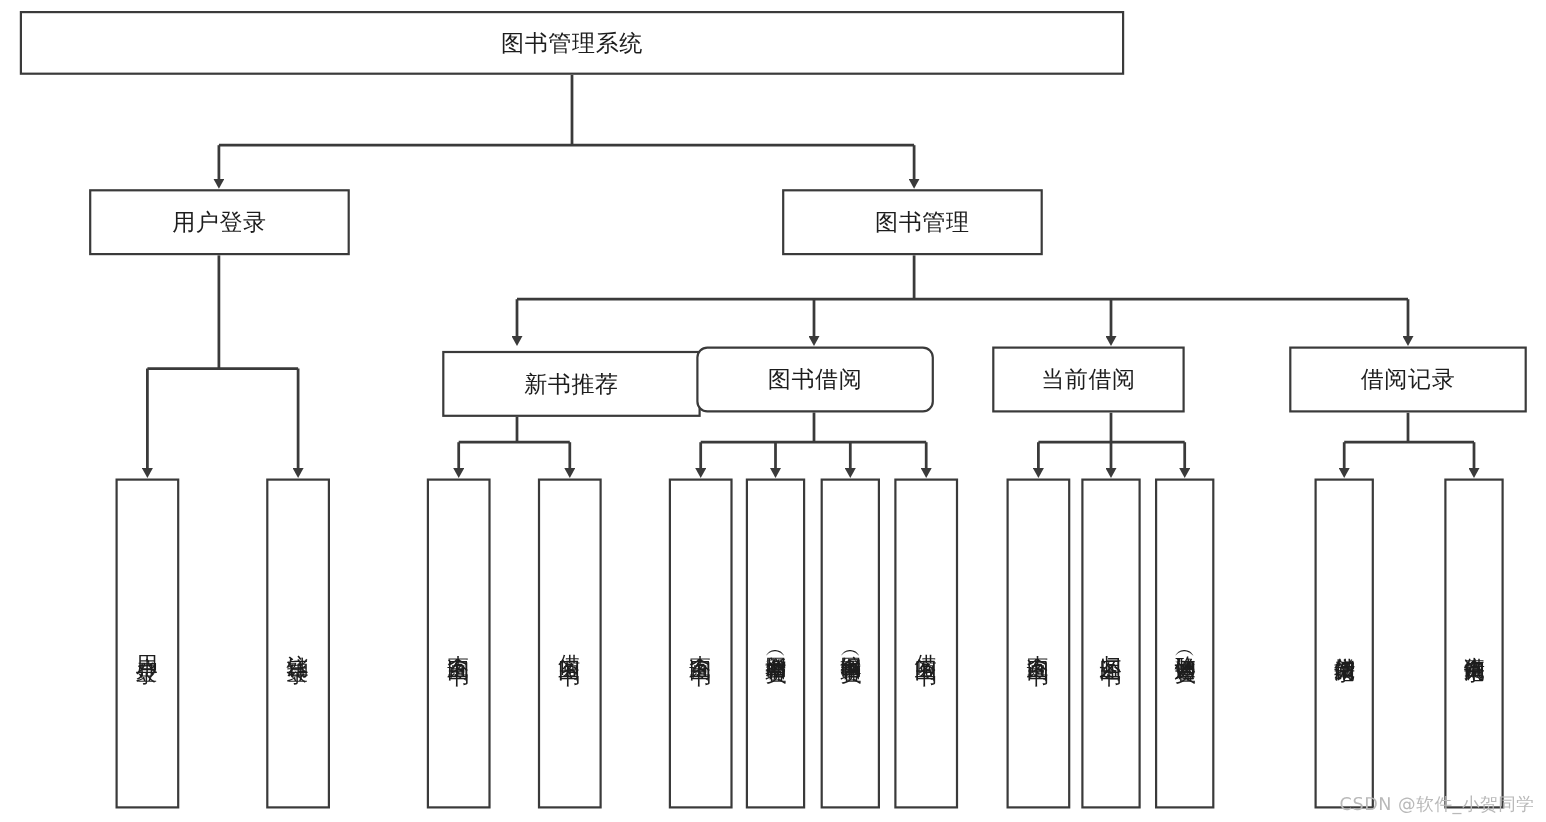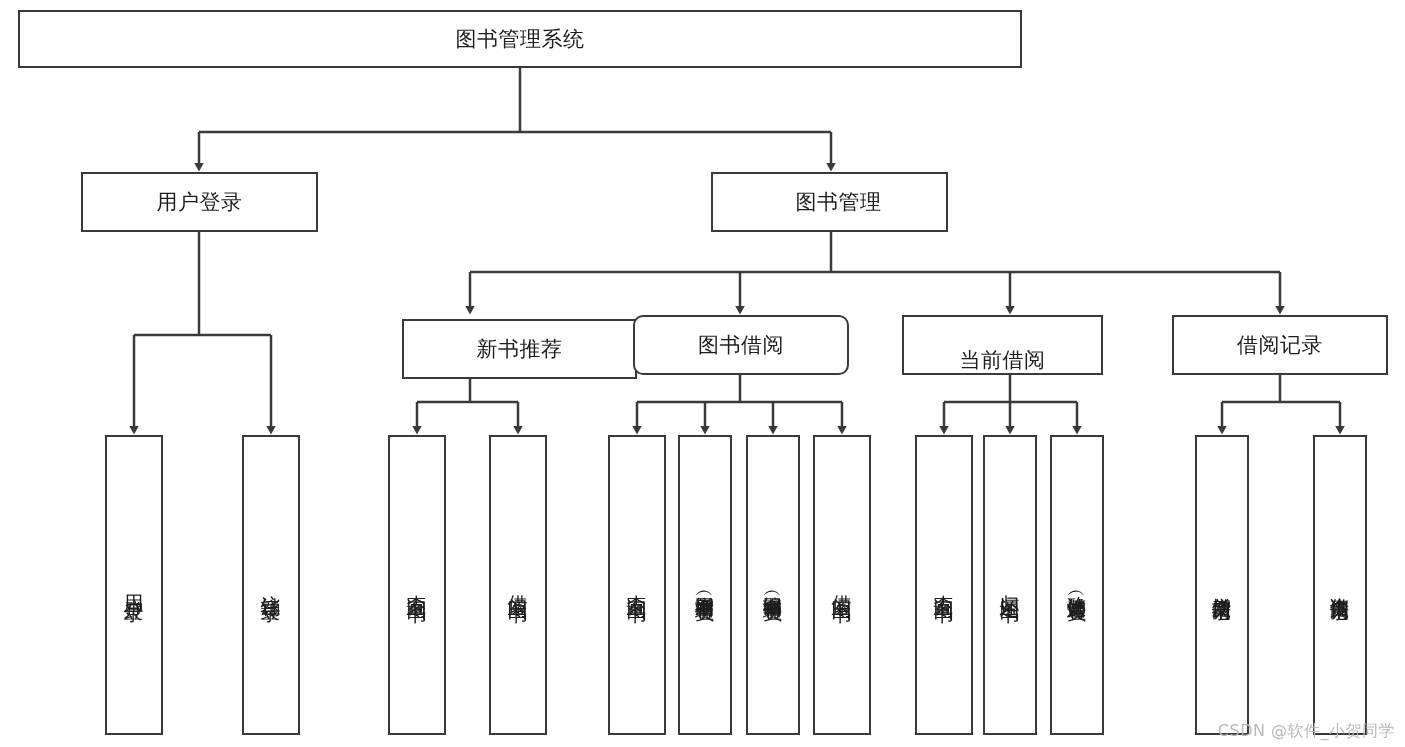--- a/index.html
+++ b/index.html
@@ -135,21 +135,21 @@
   <div class="node horizontal" style="left:711px; top:172px; width:237px; height:60px;padding-left:18px;">
     <span class="node-label">图书管理</span>
   </div>
 
   <div class="node horizontal" style="left:362px; top:319px; width:235px; height:60px;margin-left:40px;">
     <span class="node-label">新书推荐</span>
   </div>
   <div class="node horizontal" style="left:633px; top:315px; width:216px; height:60px;border-radius:10px;">
     <span class="node-label">图书借阅</span>
   </div>
-  <div class="node horizontal" style="left:902px; top:315px; width:201px; height:60px;align-items:flex-end;">
+  <div class="node horizontal" style="left:902px; top:315px; width:175px; height:60px;">
     <span class="node-label">当前借阅</span>
   </div>
   <div class="node horizontal" style="left:1172px; top:315px; width:216px; height:60px;">
     <span class="node-label">借阅记录</span>
   </div>
 
   <div class="node vertical" style="left:105px; top:435px; width:58px; height:300px;">
     <span class="node-label">用户登录</span>
   </div>
   <div class="node vertical" style="left:242px; top:435px; width:58px; height:300px;">

